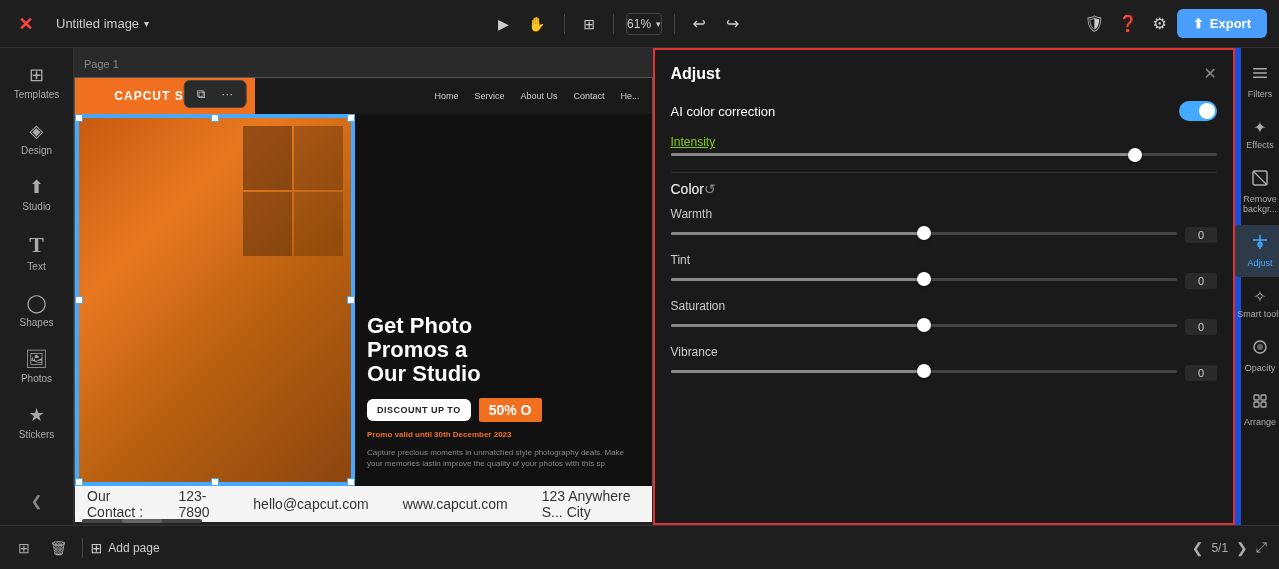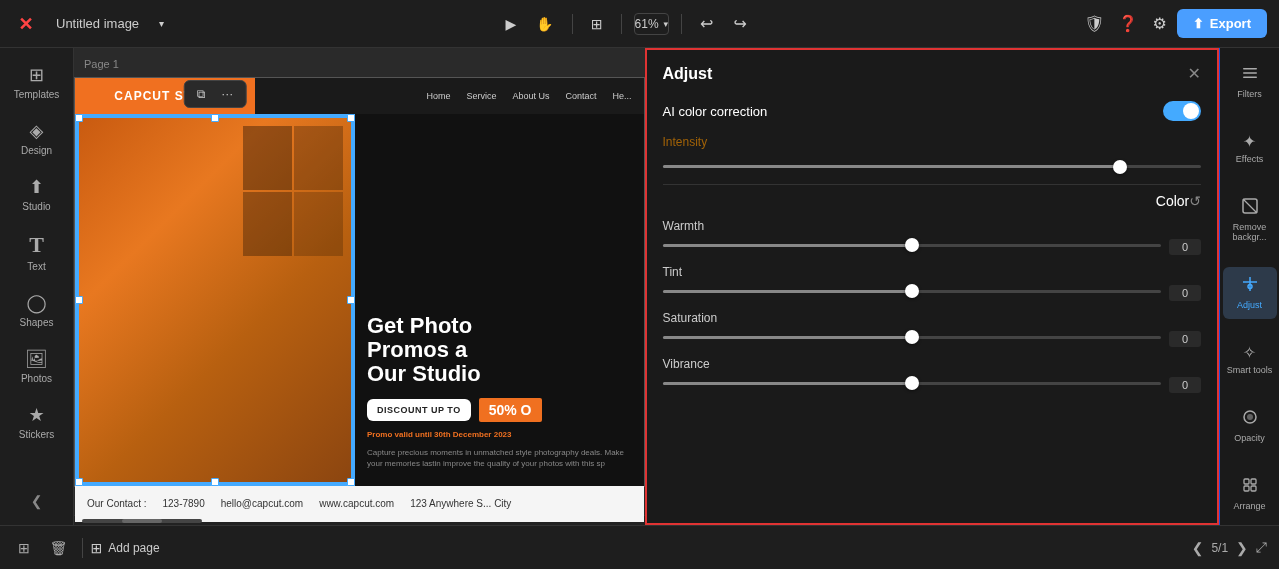--- a/index.html
+++ b/index.html
@@ -1,21 +1,21 @@
 <!DOCTYPE html>
 <html><head>
   <meta charset="utf-8">
   <style>
     * { box-sizing: border-box; margin: 0; padding: 0; }
     body { background: #1a1a1a; color: #fff; font-family: -apple-system, BlinkMacSystemFont, 'Segoe UI', sans-serif; width: 1279px; height: 569px; overflow: hidden; display: flex; flex-direction: column; }
 
     
     .topbar { height: 48px; background: #1e1e1e; display: flex; align-items: center; padding: 0 12px; gap: 8px; border-bottom: 1px solid #333; flex-shrink: 0; }
     .topbar-logo { width: 28px; height: 28px; display: flex; align-items: center; justify-content: center; color: #ff4444; font-size: 18px; font-weight: bold; }
-    .topbar-title { display: flex; align-items: center; gap: 20px; font-size: 13px; color: #ccc; padding: 4px 8px; border-radius: 4px; cursor: pointer; }
+    .topbar-title { display: flex; align-items: center; gap: 5px; font-size: 13px; color: #ccc; padding: 4px 8px; border-radius: 4px; cursor: pointer; }
     .topbar-center { flex: 1; display: flex; align-items: center; justify-content: center; gap: 8px; }
     .topbar-btn { background: none; border: none; color: #ccc; cursor: pointer; padding: 4px 6px; border-radius: 4px; font-size: 16px; display: flex; align-items: center; justify-content: center; }
     .zoom-ctrl { display: flex; align-items: center; gap: 2px; border: 1px solid #444; border-radius: 4px; padding: 3px 0; font-size: 12px; color: #ccc; cursor: pointer; }
     .divider-v { width: 1px; height: 20px; background: #444; margin: 0 4px; }
     .export-btn { background: #4a9eff; color: #fff; border: none; border-radius: 6px; padding: 7px 16px; font-size: 13px; font-weight: 600; cursor: pointer; display: flex; align-items: center; gap: 6px; }
     .topbar-right { display: flex; align-items: center; gap: 6px; }
     .icon-btn { background: none; border: none; color: #ccc; cursor: pointer; padding: 4px; border-radius: 4px; font-size: 16px; display: flex; align-items: center; }
 
     
     .main { display: flex; flex: 1; overflow: hidden; }
@@ -53,55 +53,55 @@
     .handle.rm { right: -4px; top: calc(50% - 4px); }
     .floating-toolbar { position: absolute; top: -36px; left: 50%; transform: translateX(-50%); background: #2a2a2a; border: 1px solid #444; border-radius: 6px; padding: 4px 8px; display: flex; gap: 8px; align-items: center; font-size: 12px; }
     .float-btn { background: none; border: none; color: #ccc; cursor: pointer; padding: 2px 4px; font-size: 12px; }
     .design-right { flex: 1; background: #111; display: flex; flex-direction: column; padding: 16px 12px; gap: 8px; justify-content: flex-end; }
     .design-headline { font-size: 22px; font-weight: 900; color: #fff; line-height: 1.1; }
     .design-discount-row { display: flex; align-items: center; gap: 8px; margin-top: 4px; }
     .btn-discount { background: #fff; color: #222; font-size: 9px; font-weight: 700; padding: 6px 10px; border: none; border-radius: 6px; letter-spacing: 0.5px; }
     .badge-50 { background: #f07020; color: #fff; font-size: 14px; font-weight: 900; padding: 4px 10px; border-radius: 2px; }
     .promo-text { font-size: 8px; color: #f07020; font-weight: 600; }
     .capture-text { font-size: 8px; color: #888; line-height: 1.4; }
-    .design-footer { background: #f5f5f5; height: 36px; display: flex; align-items: center; padding: 0 12px; font-size: 10px; color: #333; gap: 16px; }
+    .design-footer { background: #f5f5f5; height: 36px; display: flex; align-items: center; padding: 0 12px; font-size: 14px; color: #333; gap: 34px; }
 
     
     .bottom-bar { height: 44px; background: #1e1e1e; border-top: 1px solid #333; display: flex; align-items: center; padding: 0 12px; gap: 8px; flex-shrink: 0; }
     .bottom-btn { background: none; border: none; color: #aaa; cursor: pointer; font-size: 14px; padding: 4px 6px; display: flex; align-items: center; gap: 4px; }
     .add-page-btn { display: flex; align-items: center; gap: 6px; font-size: 12px; color: #ccc; background: none; border: none; cursor: pointer; }
     .page-nav { margin-left: auto; display: flex; align-items: center; gap: 8px; font-size: 12px; color: #aaa; }
     .page-nav-btn { background: none; border: none; color: #aaa; cursor: pointer; font-size: 14px; }
     .full-screen-btn { background: none; border: none; color: #aaa; cursor: pointer; font-size: 14px; }
 
     
     .adjust-panel { flex: 1; overflow-y: auto; padding: 0; }
     .panel-header { display: flex; align-items: center; justify-content: space-between; padding: 14px 16px 10px; }
     .panel-title { font-size: 16px; font-weight: 600; color: #fff; }
     .panel-close { background: none; border: none; color: #888; cursor: pointer; font-size: 16px; }
     .panel-section { padding: 8px 16px 12px; }
     .ai-row { display: flex; align-items: center; justify-content: space-between; margin-bottom: 14px; }
     .ai-label { font-size: 13px; color: #fff; font-weight: 500; }
     .toggle { width: 38px; height: 20px; background: #4af; border-radius: 10px; position: relative; cursor: pointer; }
     .toggle-knob { width: 16px; height: 16px; background: #fff; border-radius: 50%; position: absolute; right: 2px; top: 2px; }
     .intensity-row { margin-bottom: 4px; }
-    .intensity-label { font-size: 12px; color: #a16207; margin-bottom: 16px; }
+    .intensity-label { font-size: 12px; color: #84cc16; margin-bottom: 4px; text-decoration: underline; }
     .slider-track { height: 3px; background: #444; border-radius: 2px; position: relative; margin-bottom: 4px; cursor: pointer; }
     .slider-fill { height: 100%; background: #888; border-radius: 2px; }
     .slider-thumb { width: 14px; height: 14px; background: #fff; border-radius: 50%; position: absolute; top: -5.5px; box-shadow: 0 1px 3px rgba(0,0,0,0.5); cursor: grab; }
-    .color-section-header { display: flex; align-items: center; justify-content: flex-end; margin-bottom: 10px; }
+    .color-section-header { display: flex; align-items: center; justify-content: flex-start; margin-bottom: 10px; }
     .color-section-title { font-size: 14px; color: #fff; font-weight: 500; }
     .reset-btn { background: none; border: none; color: #888; cursor: pointer; font-size: 14px; }
     .param-row { margin-bottom: 10px; }
     .param-header { display: flex; align-items: center; justify-content: space-between; margin-bottom: 6px; }
     .param-label { font-size: 12px; color: #ccc; }
     .param-value { font-size: 12px; color: #ccc; background: #2a2a2a; border: none; width: 36px; text-align: center; border-radius: 3px; padding: 1px 3px; }
 
     
-    .far-right-sidebar { width: 60px; background: #1a1a1a; border-left: 1px solid #1d4ed8; display: flex; flex-direction: column; align-items: center; padding: 8px 0; gap: 16px; flex-shrink: 0; }
+    .far-right-sidebar { width: 44px; background: #1a1a1a; border-left: 6px solid #1d4ed8; display: flex; flex-direction: column; align-items: center; padding: 8px 0; gap: 2px; flex-shrink: 0; }
     .fr-item { display: flex; flex-direction: column; align-items: center; gap: 3px; padding: 8px 4px; border-radius: 6px; cursor: pointer; width: 54px; }
     .fr-item.active { background: #2a2a2a; }
     .fr-icon { font-size: 16px; color: #aaa; }
     .fr-label { font-size: 9px; color: #aaa; text-align: center; line-height: 1.2; }
 
     
     .adjust-panel-wrapper { border: 2px solid #e03333; position: relative; flex: 1; overflow: hidden; }
 
     scrollbar-width: none;
     ::-webkit-scrollbar { display: none; }

